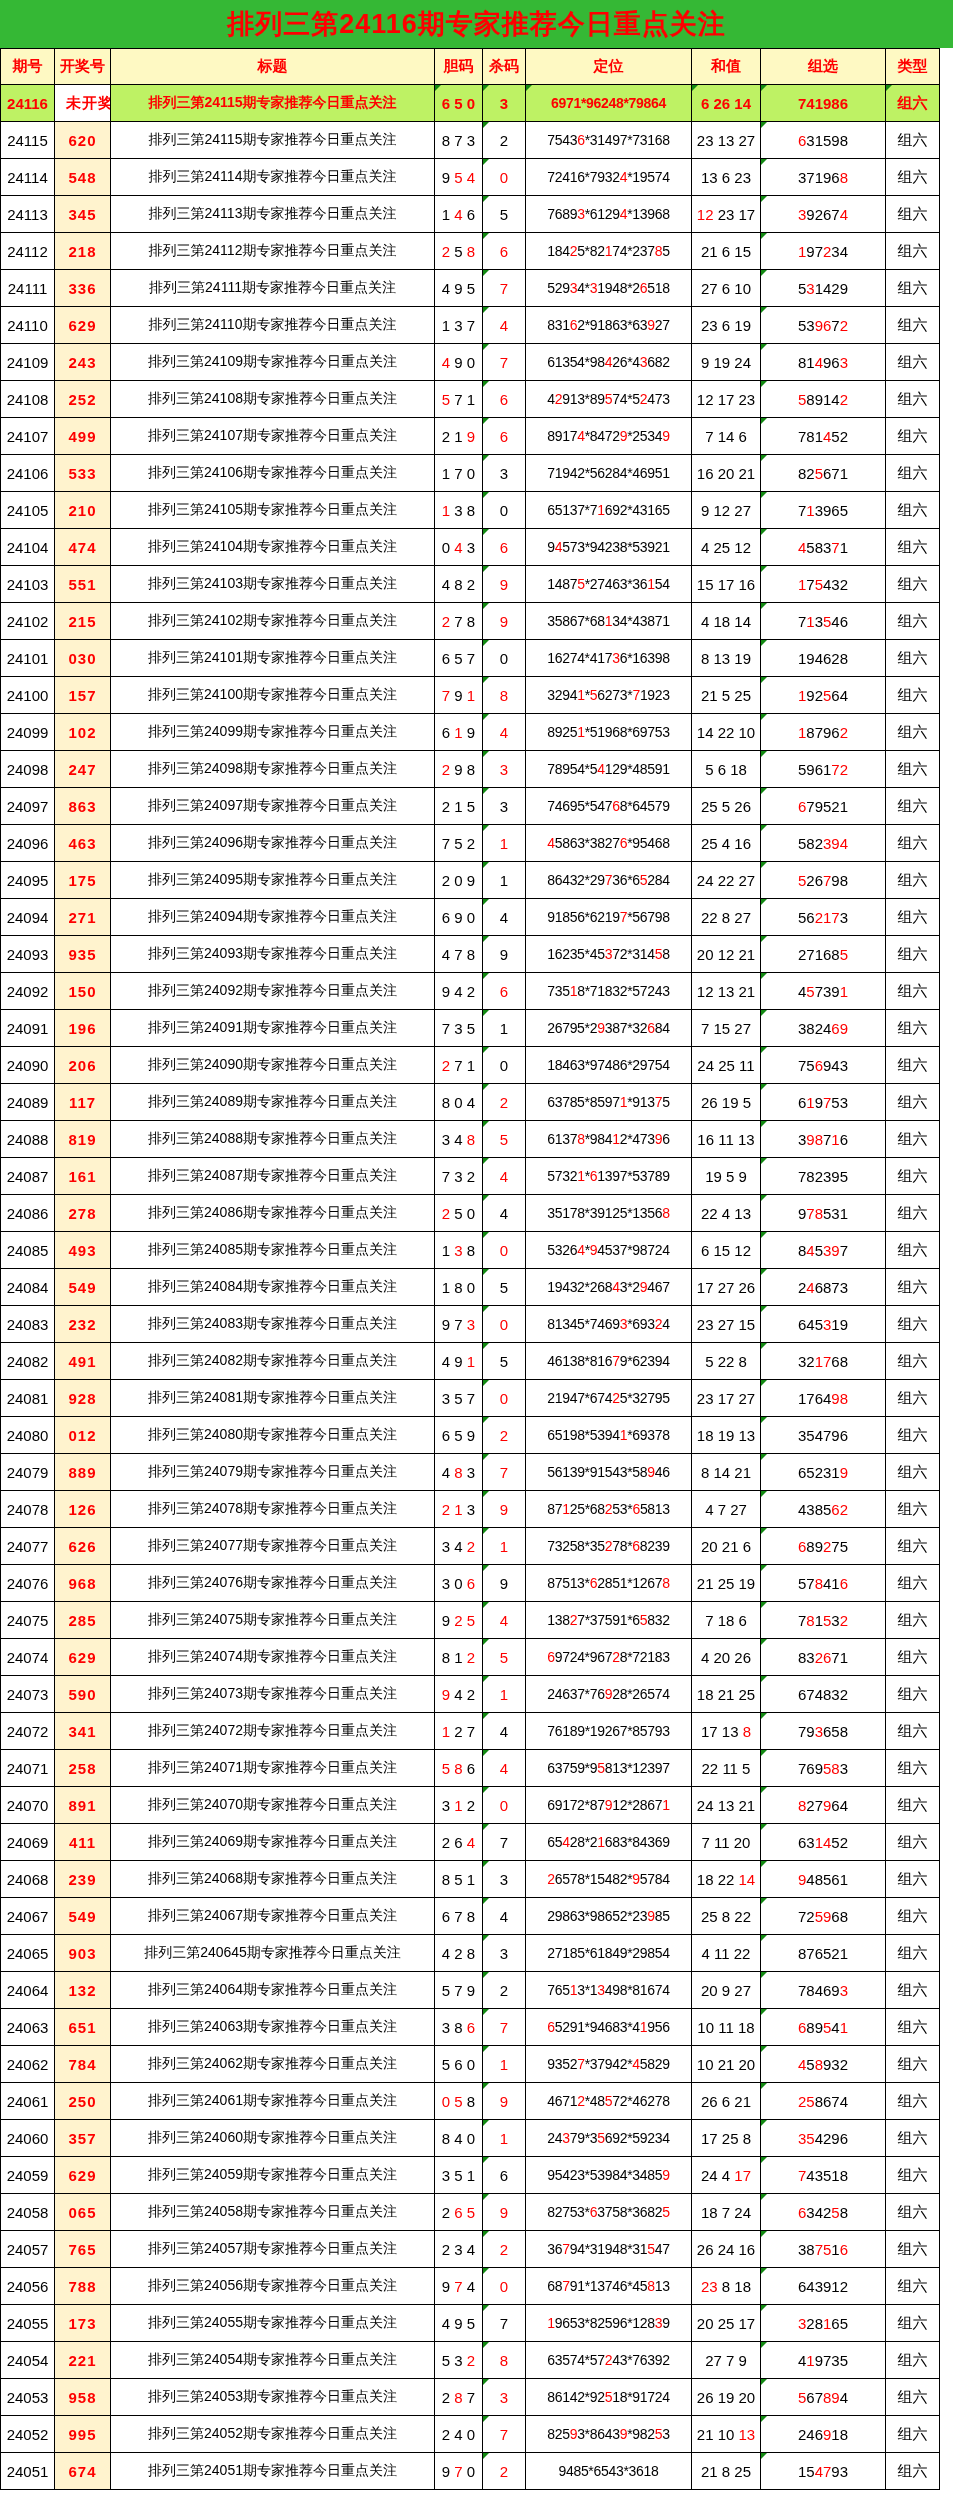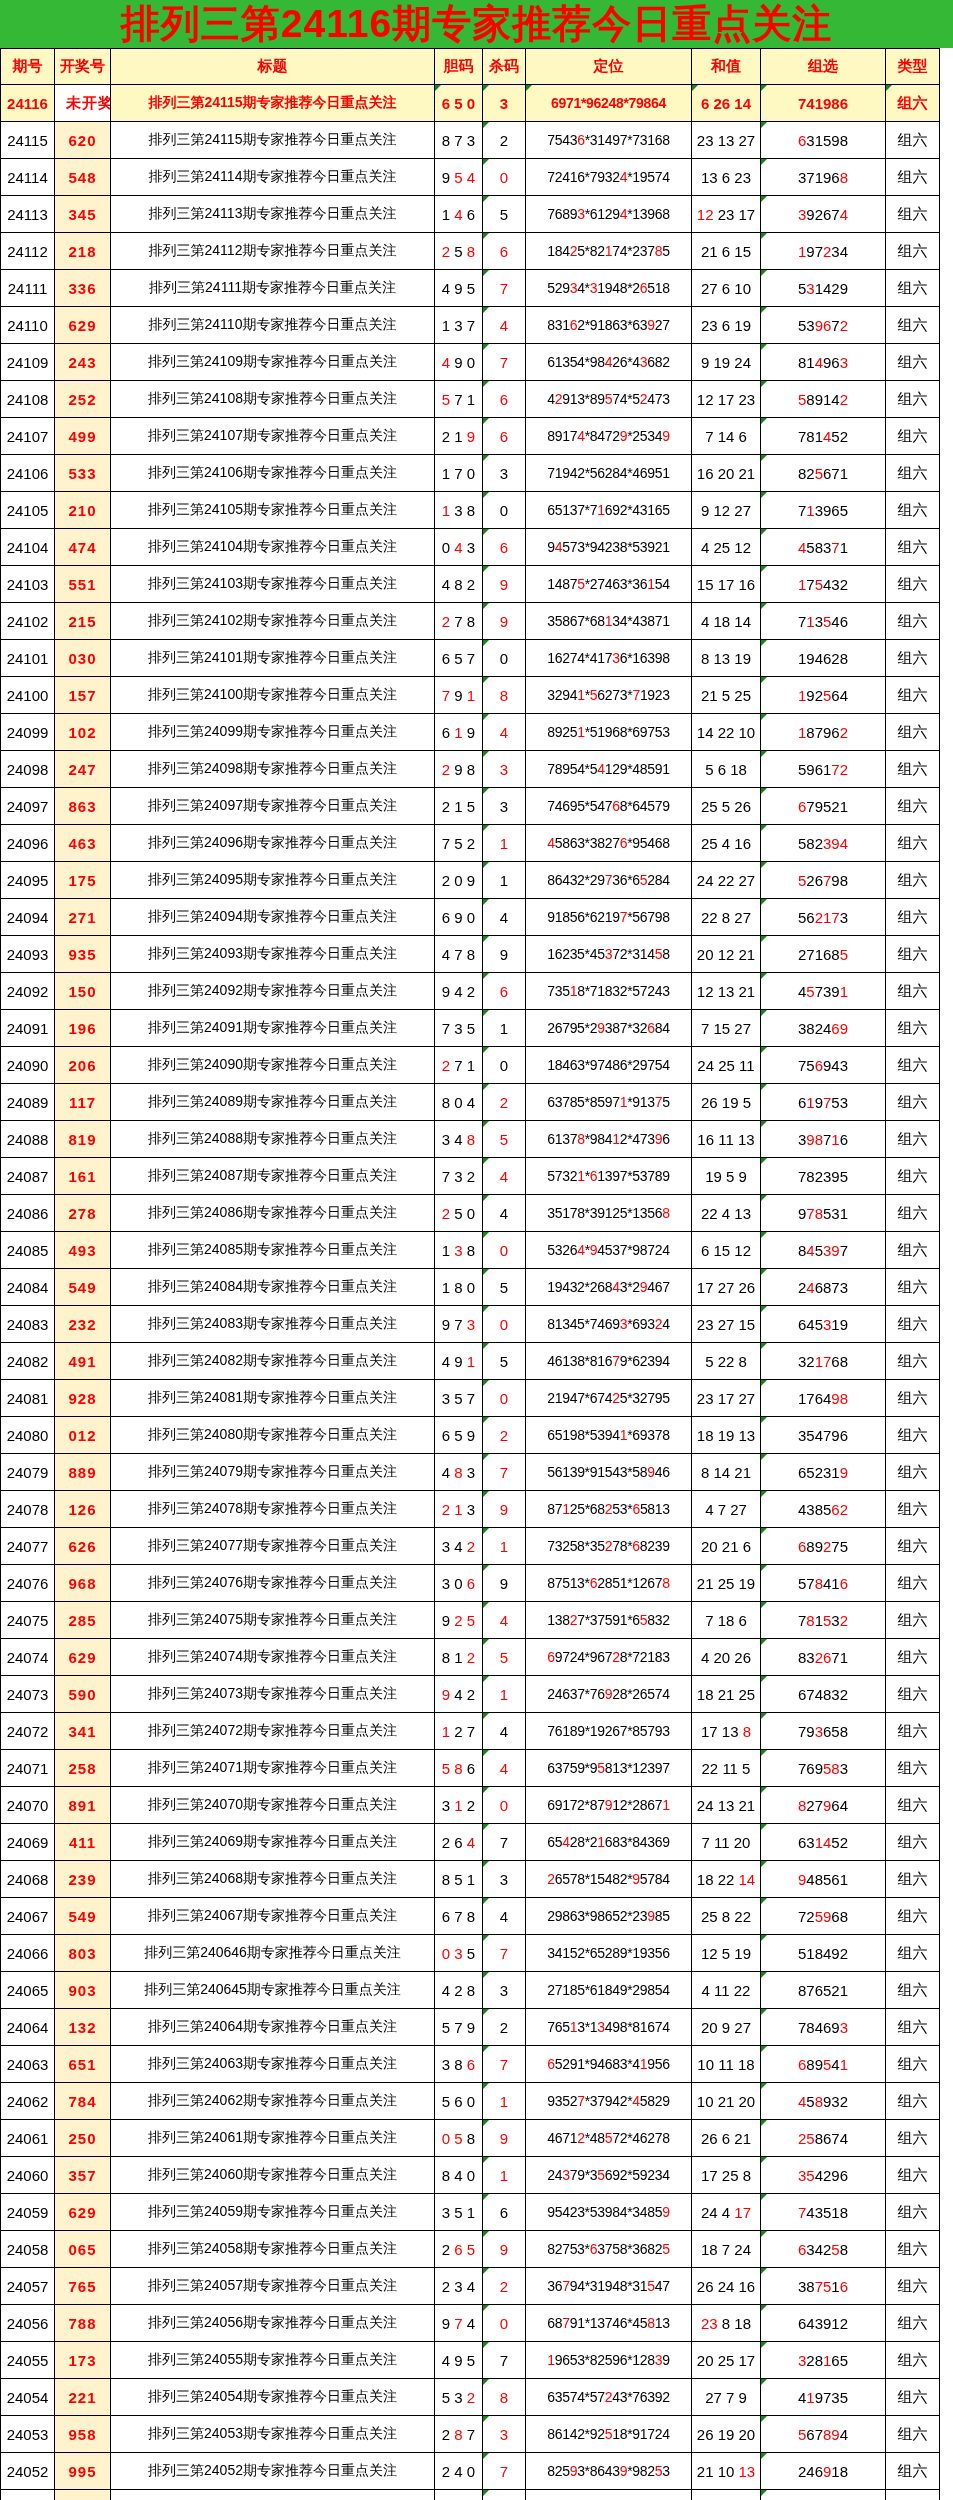--- a/index.html
+++ b/index.html
@@ -1,34 +1,34 @@
 <!DOCTYPE html>
 <html><head>
 <meta charset="utf-8">
 <style>
   html,body { margin:0; padding:0; background:#ffffff; }
   body { width:953px; font-family:"Liberation Sans", sans-serif; }
   .page { width:953px; }
   .title-bar {
     width:953px; height:48px; background:#35b835;
     display:flex; align-items:center; justify-content:center;
-    color:#fe0000; font-weight:bold; font-size:39px; letter-spacing:1px;
+    color:#fe0000; font-weight:bold; font-size:27px; letter-spacing:1px;
     font-family:"Liberation Sans", sans-serif;
   }
   table.grid { border-collapse:collapse; table-layout:fixed; width:940px; margin:0; }
   .grid th, .grid td {
     border:1px solid #000; padding:0; text-align:center; vertical-align:middle;
     overflow:hidden; white-space:nowrap; position:relative;
   }
   .grid th { height:35px; color:#fe0000; font-weight:bold; font-size:15px; background:#fef9c3; }
   .grid td { height:36px; font-size:15px; color:#000000; background:#ffffff; }
   td.c-bt { font-size:14px; }
   td.c-kj { background:#fff3ce; color:#fe0000; font-weight:bold; letter-spacing:1px; }
   td.c-dw { font-size:14px; letter-spacing:-0.3px; }
-  tr.first td { color:#fe0000; font-weight:bold; background:#fef9c3; }
+  tr.first td { color:#fe0000; font-weight:bold; background:#bef264; }
   tr.first td.c-kj { background:#ffffff;padding-left:11px; }
   .rd { color:#fe0000; }
   .tri::before {
     content:""; position:absolute; top:0; left:0; width:0; height:0;
     border-top:6px solid #128912; border-right:6px solid transparent;
   }
 </style>
 </head>
 <body>
 
@@ -605,31 +605,20 @@
           <td class="c-kj">549</td>
           <td class="c-bt">排列三第24067期专家推荐今日重点关注</td>
           <td>6 7 8</td>
           <td class="tri">4</td>
           <td class="c-dw">29863*98652*23<span class="rd">9</span>85</td>
           <td>25 8 22</td>
           <td class="tri">72<span class="rd">59</span>68</td>
           <td>组六</td>
         </tr>
         <tr>
-          <td>24066</td>
-          <td class="c-kj">803</td>
-          <td class="c-bt">排列三第240646期专家推荐今日重点关注</td>
-          <td><span class="rd">0</span> <span class="rd">3</span> 5</td>
-          <td class="tri"><span class="rd">7</span></td>
-          <td class="c-dw">34152*65289*19356</td>
-          <td>12 5 19</td>
-          <td class="tri">518492</td>
-          <td>组六</td>
-        </tr>
-        <tr>
           <td>24065</td>
           <td class="c-kj">903</td>
           <td class="c-bt">排列三第240645期专家推荐今日重点关注</td>
           <td>4 2 8</td>
           <td class="tri">3</td>
           <td class="c-dw">27185*61849*29854</td>
           <td>4 11 22</td>
           <td class="tri">876521</td>
           <td>组六</td>
         </tr>

